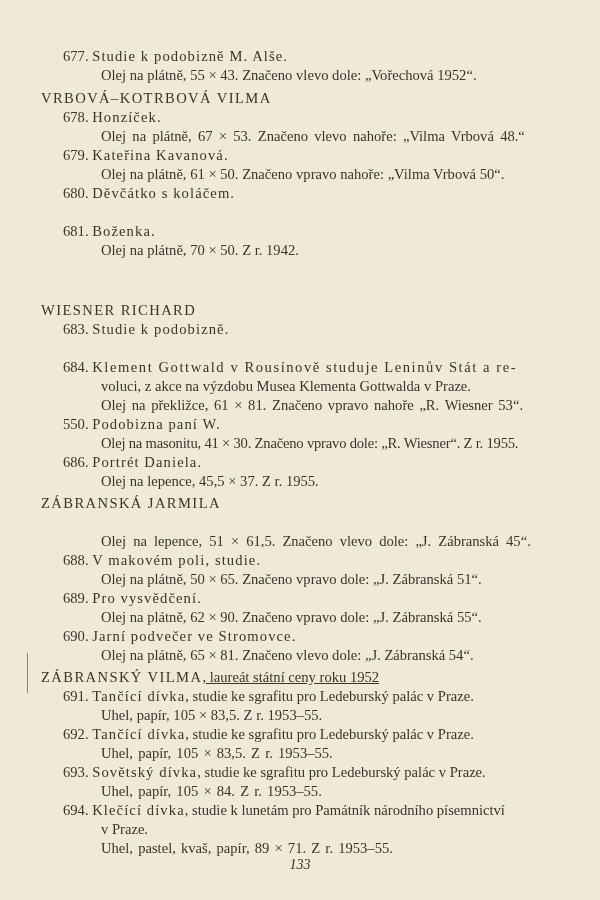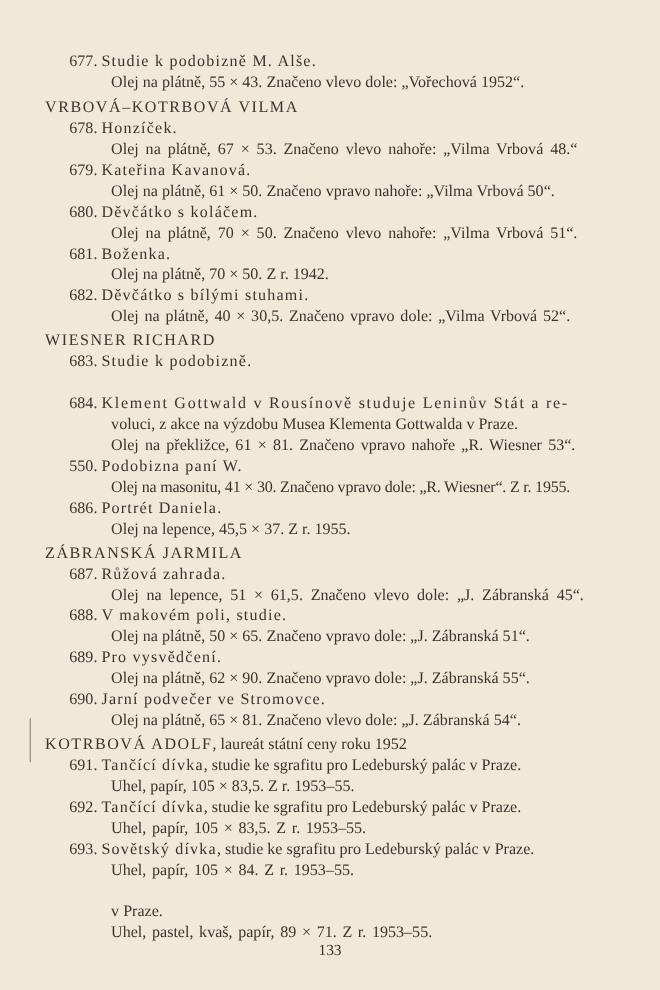--- a/index.html
+++ b/index.html
@@ -6,25 +6,25 @@
     body {
       width: 600px; height: 900px; overflow: hidden;
       background: #efe9d8;
       position: relative;
       font-family: "Liberation Serif", "DejaVu Serif", serif;
       color: #3a342c;
     }
     .page { position: absolute; left: 0; top: 11px; width: 583px; height: 900px; }
     .line { position: absolute; white-space: nowrap; font-size: 14.6px; line-height: 18px; }
     .heading { left: 41px; letter-spacing: 1.4px; font-size: 14.6px; }
-    .heading .sub { letter-spacing: 0; }
+    .heading .sub { letter-spacing: 0; text-decoration: underline; }
     .title-text { letter-spacing: 1.1px; }
     .entry { left: 63px; }
     .detail { left: 101px; }
-    .pageno { position: absolute; left: 0; width: 600px; text-align: center; top: 846px; font-size: 14px; }
+    .pageno { position: absolute; left: 0; width: 600px; text-align: center; top: 846px; font-style: italic; font-size: 14px; }
     .margin-mark { position: absolute; left: 27px; top: 642px; width: 1px; height: 40px; background: #8c8577; }
   </style>
 </head>
 <body>
 
 <div class="page">
 
   <div class="line entry" style="top:36px">
     <span>677.</span>
     <span class="title-text">Studie k podobizně M. Alše.</span>
@@ -42,33 +42,27 @@
   <div class="line entry" style="top:135px">
     <span>679.</span>
     <span class="title-text">Kateřina Kavanová.</span>
   </div>
   <div class="line detail" style="top:154px">Olej na plátně, 61 × 50. Značeno vpravo nahoře: „Vilma Vrbová 50“.</div>
 
   <div class="line entry" style="top:173px">
     <span>680.</span>
     <span class="title-text">Děvčátko s koláčem.</span>
   </div>
-  <div class="line detail" style="top:192px; word-spacing:2.6px">Olej na plátně, 70 × 50. Značeno vlevo nahoře: „Vilma Vrbová 51“.</div>
 
   <div class="line entry" style="top:211px">
     <span>681.</span>
     <span class="title-text">Boženka.</span>
   </div>
   <div class="line detail" style="top:230px">Olej na plátně, 70 × 50. Z r. 1942.</div>
 
-  <div class="line entry" style="top:249px">
-    <span>682.</span>
-    <span class="title-text">Děvčátko s bílými stuhami.</span>
-  </div>
-  <div class="line detail" style="top:268px; word-spacing:1.6px">Olej na plátně, 40 × 30,5. Značeno vpravo dole: „Vilma Vrbová 52“.</div>
 
   <div class="line heading" style="top:290px">WIESNER RICHARD</div>
 
   <div class="line entry" style="top:309px">
     <span>683.</span>
     <span class="title-text">Studie k podobizně.</span>
   </div>
 
   <div class="line entry" style="top:347px">
     <span>684.</span>
@@ -84,24 +78,20 @@
   <div class="line detail" style="top:423px; letter-spacing:-0.2px">Olej na masonitu, 41 × 30. Značeno vpravo dole: „R. Wiesner“. Z r. 1955.</div>
 
   <div class="line entry" style="top:442px">
     <span>686.</span>
     <span class="title-text">Portrét Daniela.</span>
   </div>
   <div class="line detail" style="top:461px">Olej na lepence, 45,5 × 37. Z r. 1955.</div>
 
   <div class="line heading" style="top:483px">ZÁBRANSKÁ JARMILA</div>
 
-  <div class="line entry" style="top:502px">
-    <span>687.</span>
-    <span class="title-text">Růžová zahrada.</span>
-  </div>
   <div class="line detail" style="top:521px; word-spacing:3.4px">Olej na lepence, 51 × 61,5. Značeno vlevo dole: „J. Zábranská 45“.</div>
 
   <div class="line entry" style="top:540px">
     <span>688.</span>
     <span class="title-text">V makovém poli, studie.</span>
   </div>
   <div class="line detail" style="top:559px">Olej na plátně, 50 × 65. Značeno vpravo dole: „J. Zábranská 51“.</div>
 
   <div class="line entry" style="top:578px">
     <span>689.</span>
@@ -110,38 +100,42 @@
   <div class="line detail" style="top:597px">Olej na plátně, 62 × 90. Značeno vpravo dole: „J. Zábranská 55“.</div>
 
   <div class="line entry" style="top:616px">
     <span>690.</span>
     <span class="title-text">Jarní podvečer ve Stromovce.</span>
   </div>
   <div class="line detail" style="top:635px">Olej na plátně, 65 × 81. Značeno vlevo dole: „J. Zábranská 54“.</div>
 
   <div class="margin-mark"></div>
   <div class="line heading" style="top:657px">
-    <span>KOTRBOVÁ ADOLF</span><span class="sub">, laureát státní ceny roku 1952</span>
+    <span>ZÁBRANSKÝ VILMA</span><span class="sub">, laureát státní ceny roku 1952</span>
   </div>
 
   <div class="line entry" style="top:676px">
     <span>691.</span>
     <span class="title-text">Tančící dívka</span><span>, studie ke sgrafitu pro Ledeburský palác v Praze.</span>
   </div>
   <div class="line detail" style="top:695px">Uhel, papír, 105 × 83,5. Z r. 1953–55.</div>
 
   <div class="line entry" style="top:714px">
     <span>692.</span>
     <span class="title-text">Tančící dívka</span><span>, studie ke sgrafitu pro Ledeburský palác v Praze.</span>
   </div>
   <div class="line detail" style="top:733px; word-spacing:1.5px">Uhel, papír, 105 × 83,5. Z r. 1953–55.</div>
 
   <div class="line entry" style="top:752px">
     <span>693.</span>
     <span class="title-text">Sovětský dívka</span><span>, studie ke sgrafitu pro Ledeburský palác v Praze.</span>
   </div>
   <div class="line detail" style="top:771px; word-spacing:1.5px">Uhel, papír, 105 × 84. Z r. 1953–55.</div>
 
+  <div class="line entry" style="top:790px">
+    <span>694.</span>
+    <span class="title-text">Klečící dívka</span><span>, studie k lunetám pro Památník národního písemnictví</span>
+  </div>
   <div class="line detail" style="top:809px">v Praze.</div>
   <div class="line detail" style="top:828px; word-spacing:1.5px">Uhel, pastel, kvaš, papír, 89 × 71. Z r. 1953–55.</div>
 
   <div class="pageno">133</div>
 </div>
 
 </body></html>

